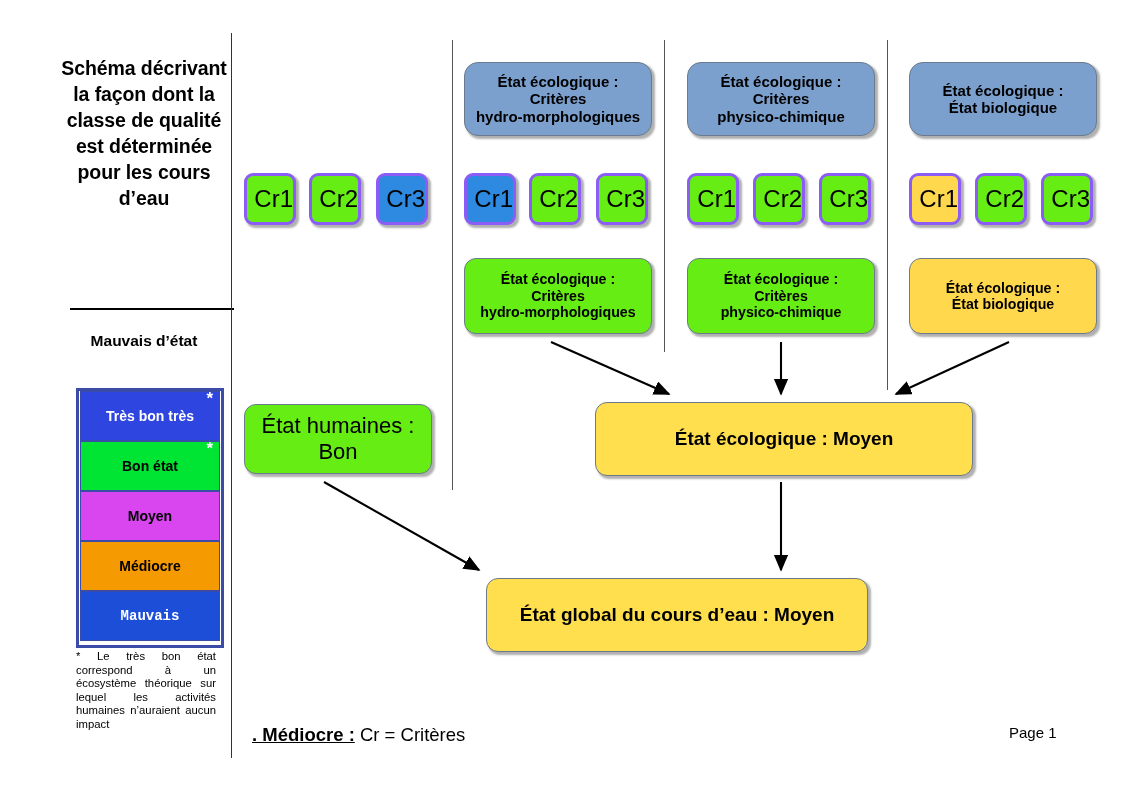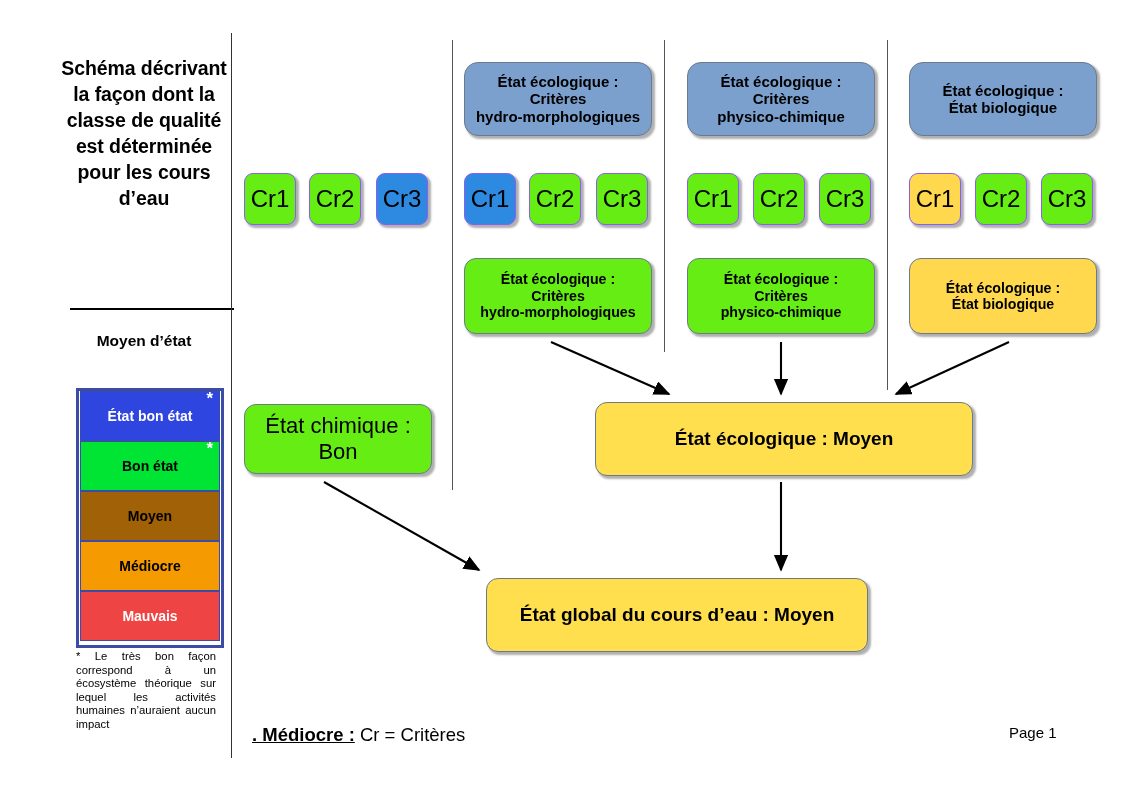--- a/index.html
+++ b/index.html
@@ -86,21 +86,22 @@
     font-weight:bold;
     font-size:15px;
     border-radius:14px;
   }
   .hdr.wide-plain{font-weight:normal;font-size:25px;}
 
   .cr{
     width:52px;height:52px;
     border-radius:9px;
     font-size:24px;
-    border:1px solid #8b5cf6;
+    border:3px solid #8b5cf6;
+    justify-content:flex-end;
   }
   .c-green{background:#66ed14;}
   .c-blue{background:#2e8ae0;}
   .c-yellow{background:#ffd84d;}
 
   .mid{
     font-weight:bold;font-size:14.2px;
     border-radius:12px;
   }
   .res-green{background:#66ed14;}
@@ -126,61 +127,61 @@
 
 <div id="page">
 
   <div class="abs" id="left-panel">
     <div id="schema-title">Schéma décrivant la façon dont la classe de qualité est déterminée pour les cours d’eau</div>
   </div>
 
   <div class="abs" id="left-divider"></div>
   <div class="abs" id="left-vline"></div>
 
-  <div class="abs" id="classe-label">Moyen d’état</div>
+  <div class="abs" id="classe-label">Mauvais d’état</div>
 
   <div class="abs" id="scale">
     <div class="scale-band" style="background:#2f45e0;color:#ffffff;">
       <span class="scale-star">*</span>
-      <span>État bon état</span>
+      <span>Très bon très</span>
     </div>
     <div class="scale-band" style="background:#00e533;color:#000000;">
       <span class="scale-star">*</span>
       <span>Bon état</span>
     </div>
-    <div class="scale-band" style="background:#a16207;color:#000000;text-align:center;">
+    <div class="scale-band" style="background:#d946ef;color:#000000;text-align:center;">
       <span>Moyen</span>
     </div>
     <div class="scale-band" style="background:#f59a00;color:#000000;">
       <span>Médiocre</span>
     </div>
-    <div class="scale-band" style="background:#ef4444;color:#ffffff;">
+    <div class="scale-band" style="background:#1d4ed8;color:#ffffff;font-family:Liberation Mono, monospace;">
       <span>Mauvais</span>
     </div>
   </div>
 
-  <div class="abs" id="footnote">* Le très bon façon correspond à un écosystème théorique sur lequel les activités humaines n’auraient aucun impact</div>
+  <div class="abs" id="footnote">* Le très bon état correspond à un écosystème théorique sur lequel les activités humaines n’auraient aucun impact</div>
 
   <div class="abs sep" style="left:428px;top:40px;height:450px;"></div>
   <div class="abs sep" style="left:640px;top:40px;height:312px;"></div>
   <div class="abs sep" style="left:863px;top:40px;height:350px;"></div>
 
 
   <div class="box cr c-green" style="left:220px;top:173px;">
     <span>Cr1</span>
   </div>
   <div class="box cr c-green" style="left:285px;top:173px;">
     <span>Cr2</span>
   </div>
   <div class="box cr c-blue" style="left:352px;top:173px;">
     <span>Cr3</span>
   </div>
 
   <div class="box big-plain" style="left:220px;top:404px;width:188px;height:70px;flex-direction:column;">
-    <span>État chimique :</span>
+    <span>État humaines :</span>
     <span>Bon</span>
   </div>
 
   <div class="box hdr" style="left:440px;top:62px;width:188px;height:74px;flex-direction:column;">
     <span>État écologique :</span>
     <span>Critères</span>
     <span>hydro-morphologiques</span>
   </div>
 
   <div class="box cr c-blue" style="left:440px;top:173px;">

